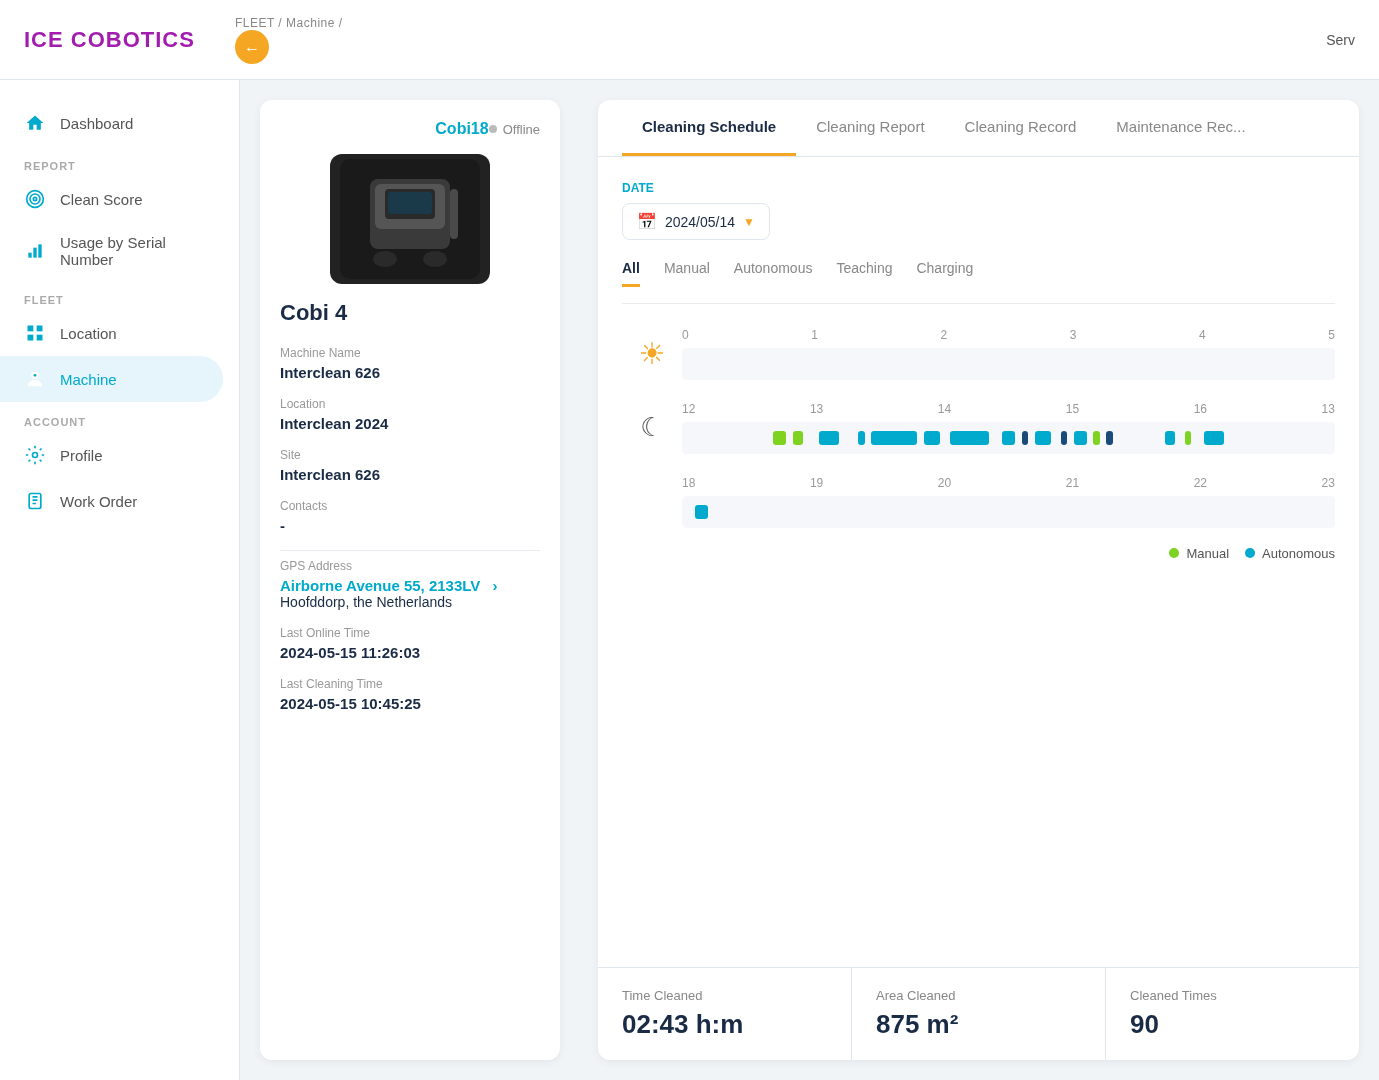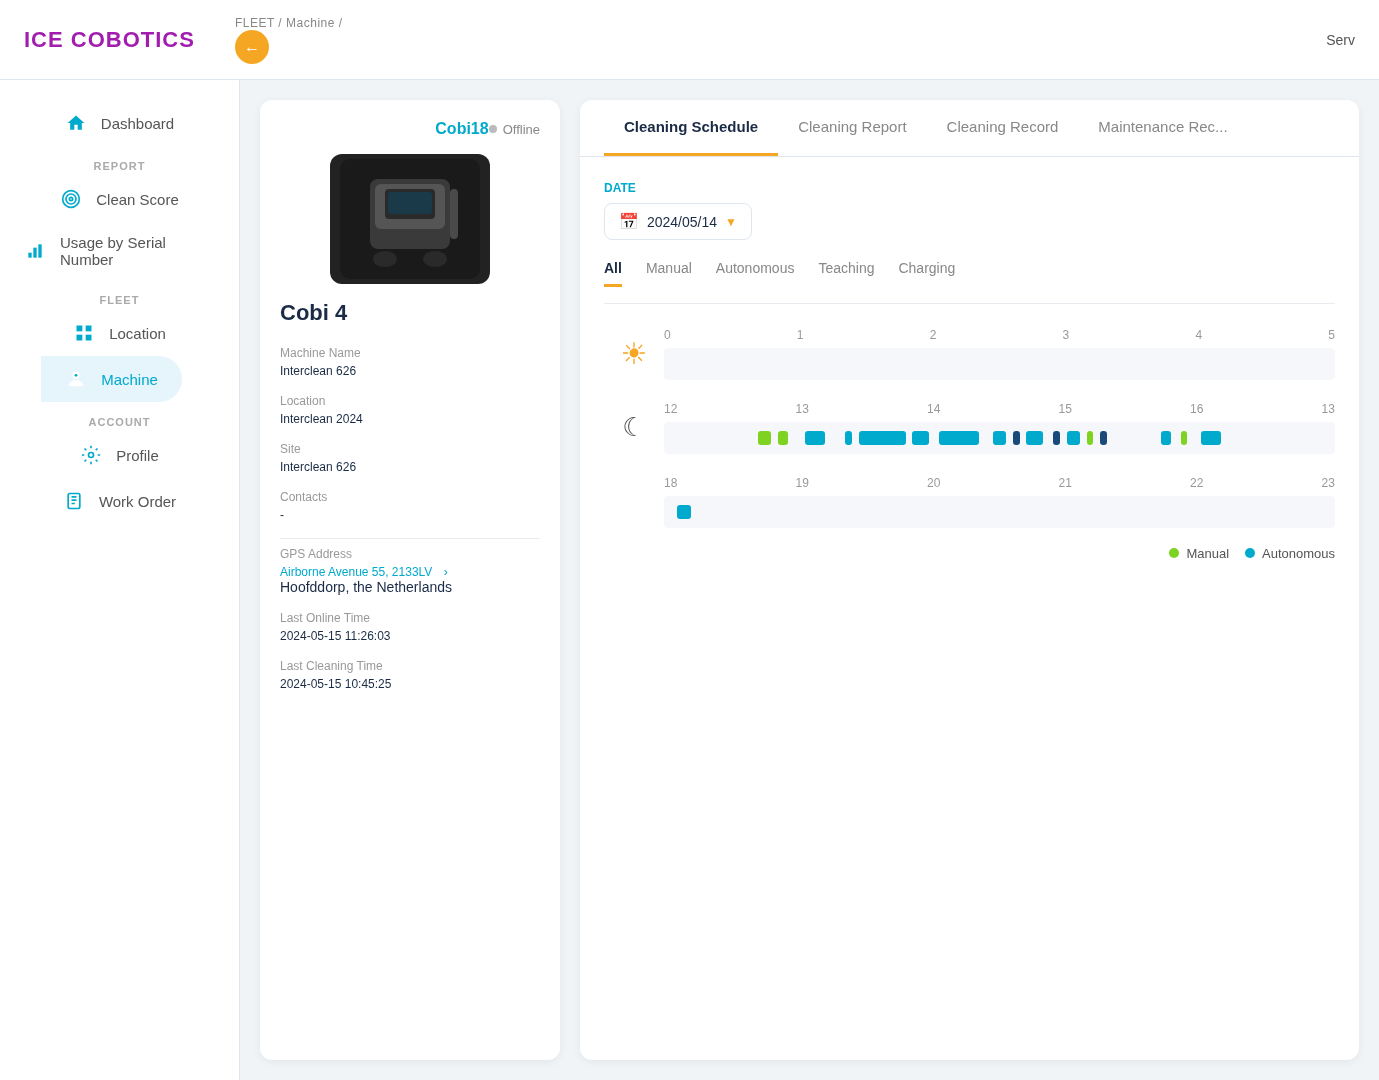--- a/index.html
+++ b/index.html
@@ -37,21 +37,20 @@
 
     
     .main-layout { display: flex; flex: 1; overflow: hidden; }
 
     
     .sidebar {
       width: 240px; min-width: 240px; background: #fff;
       border-right: 1px solid #e0e6ed;
       display: flex; flex-direction: column;
       padding: 20px 0;
-      align-items: center;
     }
     .sidebar-item {
       display: flex; align-items: center; gap: 14px;
       padding: 12px 24px; cursor: pointer;
       color: #555; font-size: 15px; font-weight: 500;
       transition: background 0.15s;
     }
     .sidebar-item.active { background: #e6f4fb; color: #00aacc; border-radius: 0 24px 24px 0; margin-right: 16px; }
     .sidebar-icon { width: 22px; height: 22px; display: flex; align-items: center; justify-content: center; flex-shrink: 0; }
     .sidebar-section-label { font-size: 11px; color: #aaa; font-weight: 600; padding: 14px 24px 4px; letter-spacing: 1px; text-transform: uppercase; }
@@ -72,26 +71,26 @@
     .status-dot { width: 8px; height: 8px; border-radius: 50%; background: #bbb; }
     .machine-image { display: flex; justify-content: center; margin-bottom: 16px; }
     .machine-image-placeholder {
       width: 160px; height: 130px; background: #222;
       border-radius: 12px; display: flex; align-items: center; justify-content: center;
       color: #666; font-size: 40px; position: relative; overflow: hidden;
     }
     .machine-display-name { text-align: left; font-size: 22px; font-weight: 600; color: #1a2b45; margin-bottom: 20px; }
     .info-row { margin-bottom: 16px; }
     .info-label { font-size: 12px; color: #999; margin-bottom: 4px; }
-    .info-value { font-size: 12px; font-weight: 400; color: #1a2b45; }
+    .info-value { font-size: 15px; font-weight: 700; color: #1a2b45; }
     .info-value.link { color: #00aacc; display: flex; align-items: flex-start; gap: 4px; cursor: pointer; }
     .divider { height: 1px; background: #e8ecf0; margin: 8px 0; }
 
     
-    .right-panel { flex: 1; background: #fff; border-radius: 12px; box-shadow: 0 2px 8px rgba(0,0,0,0.06); display: flex; flex-direction: column; overflow: hidden; }
+    .right-panel { flex: 1; background: #fff; border-radius: 12px; box-shadow: 0 2px 8px rgba(0,0,0,0.06); display: flex; flex-direction: column; overflow: hidden; margin-left: 18px; }
 
     
     .tabs-bar { display: flex; border-bottom: 1px solid #e0e6ed; padding: 0 24px; }
     .tab-item {
       padding: 18px 20px; font-size: 15px; color: #888; cursor: pointer;
       border-bottom: 3px solid transparent; font-weight: 500; white-space: nowrap;
     }
     .tab-item.active { color: #1a2b45; border-bottom-color: #f5a623; font-weight: 600; }
 
     
@@ -440,18 +439,32 @@
             <span>
               <span class="legend-dot" style="background:#00aacc;"></span>
               <span>Autonomous</span>
             </span>
           </div>
 
         </div>
 
       </div>
 
+      <div class="stats-row">
+        <div class="stat-item">
+          <div class="stat-label">Time Cleaned</div>
+          <div class="stat-value">02:43 h:m</div>
+        </div>
+        <div class="stat-item">
+          <div class="stat-label">Area Cleaned</div>
+          <div class="stat-value">875 m²</div>
+        </div>
+        <div class="stat-item">
+          <div class="stat-label">Cleaned Times</div>
+          <div class="stat-value">90</div>
+        </div>
+      </div>
 
     </div>
 
   </div>
 
 </div>
 
 </body></html>

